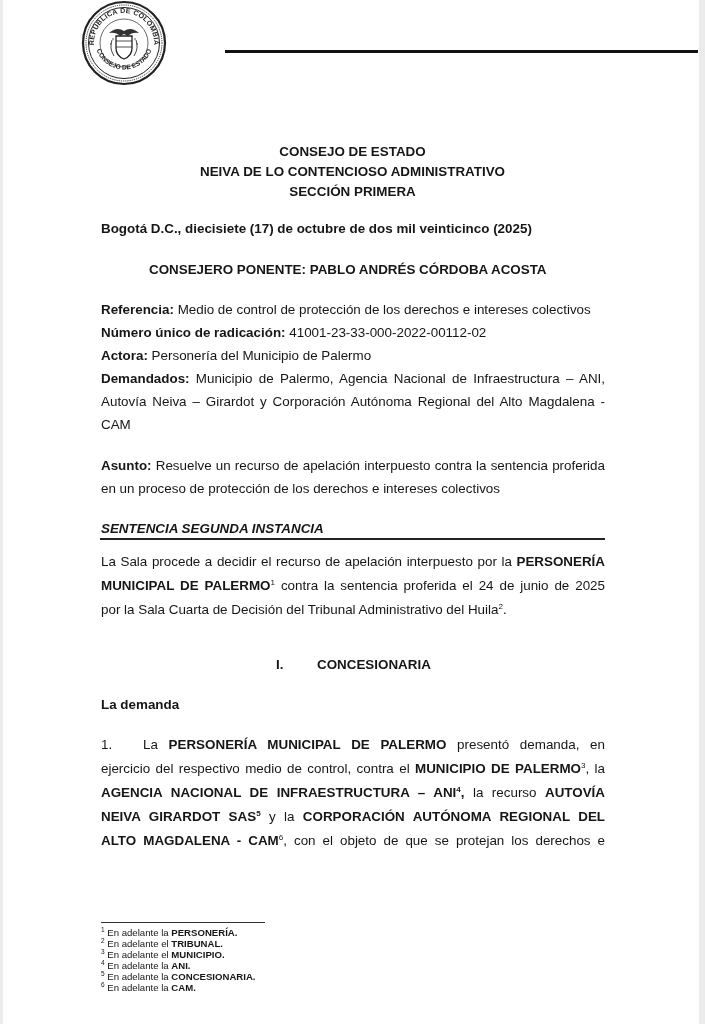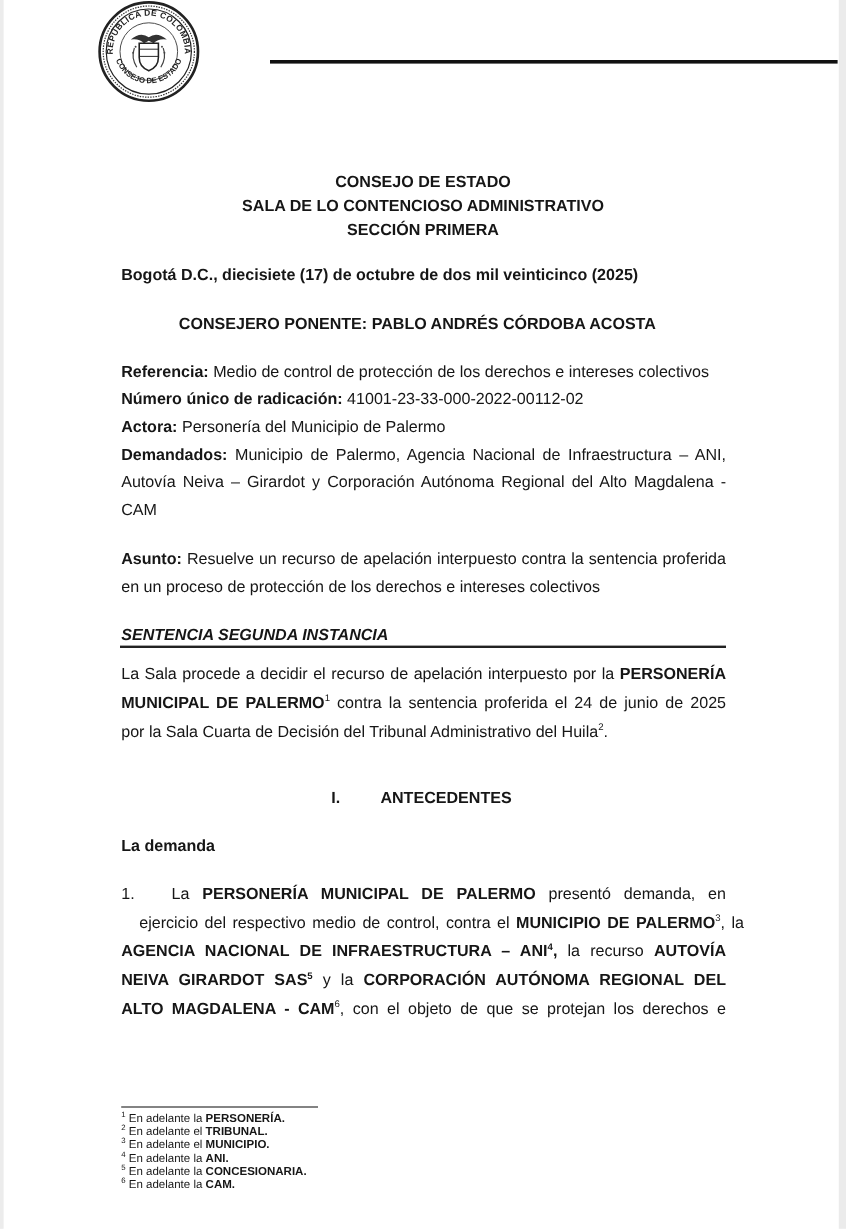--- a/index.html
+++ b/index.html
@@ -59,21 +59,21 @@
   <circle cx="34" cy="39" r="0.8" fill="#444"></circle>
     <circle cx="56" cy="39" r="0.8" fill="#444"></circle>
   <circle cx="32" cy="44" r="0.8" fill="#444"></circle>
     <circle cx="58" cy="44" r="0.8" fill="#444"></circle>
 </svg>
 
 <div class="header-rule"></div>
 
 <div class="abs center-block" style="top:142px;">
   <div>CONSEJO DE ESTADO</div>
-  <div>SALA DE LO CONTENCIOSO ADMINISTRATIVO</div>
+  <div>NEIVA DE LO CONTENCIOSO ADMINISTRATIVO</div>
   <div>SECCIÓN PRIMERA</div>
 </div>
 
 <div class="abs line b" style="top:221px;">Bogotá D.C., diecisiete (17) de octubre de dos mil veinticinco (2025)</div>
 
 <div class="abs line b" style="top:262px;margin-left:48px;">CONSEJERO PONENTE: PABLO ANDRÉS CÓRDOBA ACOSTA</div>
 
 <div class="abs line" style="top:302px;">
   <span class="b">Referencia:</span><span> Medio de control de protección de los derechos e intereses colectivos</span>
 </div>
@@ -101,29 +101,29 @@
   <span>La Sala procede a decidir el recurso de apelación interpuesto por la </span><span class="b">PERSONERÍA</span>
 </div>
 <div class="abs line just" style="top:578px;">
   <span class="b">MUNICIPAL DE PALERMO</span><span class="sup">1</span><span> contra la sentencia proferida el 24 de junio de 2025</span>
 </div>
 <div class="abs line" style="top:602px;">
   <span>por la Sala Cuarta de Decisión del Tribunal Administrativo del Huila</span><span class="sup">2</span><span>.</span>
 </div>
 
 <div class="abs b" style="top:657px; left:276px; font-size:13.4px;">I.</div>
-<div class="abs b" style="top:657px; left:317px; font-size:13.4px;">ANTECEDENTES</div>
+<div class="abs b" style="top:657px; left:317px; font-size:13.4px;">CONCESIONARIA</div>
 
 <div class="abs line b" style="top:697px;">La demanda</div>
 
 <div class="abs" style="top:737px; left:101px; font-size:13.4px;">1.</div>
 <div class="abs line just" style="top:737px; left:143px; width:462px;">
   <span>La </span><span class="b">PERSONERÍA MUNICIPAL DE PALERMO</span><span> presentó demanda, en</span>
 </div>
-<div class="abs line just" style="top:761px;margin-left:15px;">
+<div class="abs line just" style="top:761px;">
   <span>ejercicio del respectivo medio de control, contra el </span><span class="b">MUNICIPIO DE PALERMO</span><span class="sup">3</span><span>, la</span>
 </div>
 <div class="abs line just" style="top:785px;">
   <span class="b">AGENCIA NACIONAL DE INFRAESTRUCTURA – ANI</span><span class="sup b">4</span><span class="b">,</span><span> la recurso </span><span class="b">AUTOVÍA</span>
 </div>
 <div class="abs line just" style="top:809px;">
   <span class="b">NEIVA GIRARDOT SAS</span><span class="sup b">5</span><span> y la </span><span class="b">CORPORACIÓN AUTÓNOMA REGIONAL DEL</span>
 </div>
 <div class="abs line just" style="top:833px;">
   <span class="b">ALTO MAGDALENA - CAM</span><span class="sup">6</span><span>, con el objeto de que se protejan los derechos e</span>

